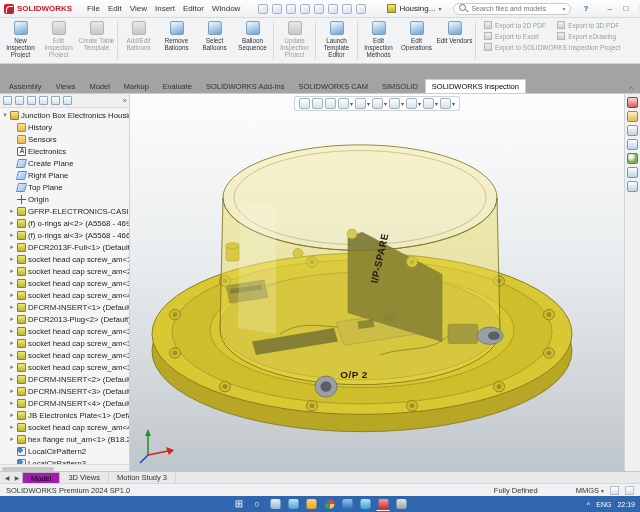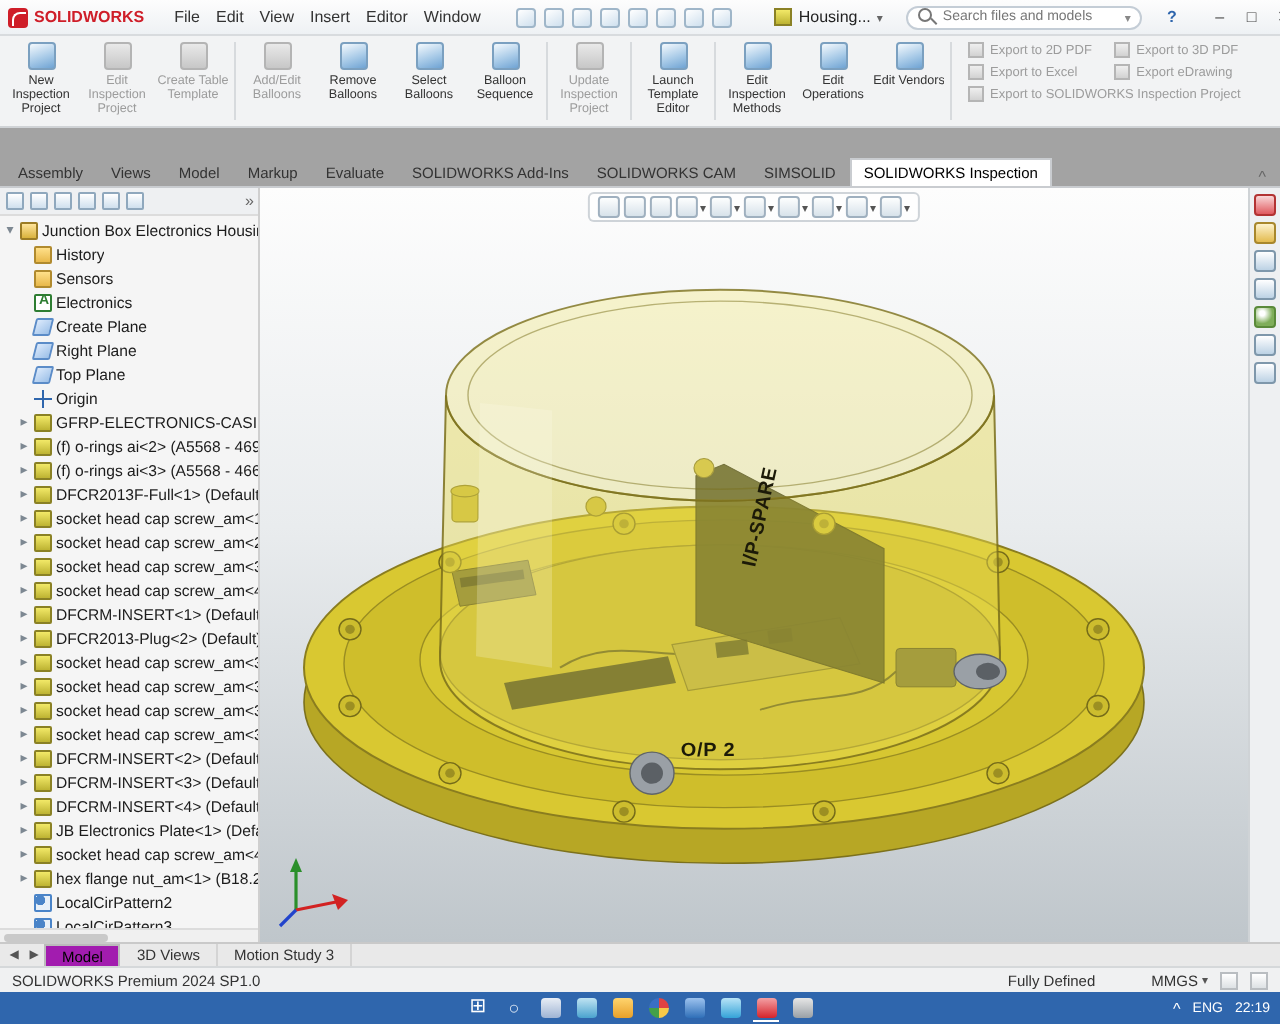--- a/index.html
+++ b/index.html
@@ -121,21 +121,21 @@
 
 
 .doctabs{height:12px;flex:0 0 auto;background:#e9e9e9;border-top:1px solid #c9c9c9;display:flex;align-items:stretch;padding-left:2px}
 .dnav{width:10px;text-align:center;font-size:6px;line-height:12px;color:#555}
 .dnav-l::before{content:"◀"}
 .dnav-r::before{content:"▶"}
 .dtab{font-size:7.5px;line-height:11px;padding:0 8px;color:#333;border-right:1px solid #d4d4d4}
 .dtab.act{background:#a21caf;color:#000;border:1px solid #bbb;border-bottom:none}
 .statusbar{height:13px;flex:0 0 auto;background:#f0f1f2;border-top:1px solid #d5d8da;display:flex;align-items:center;gap:6px;padding:0 6px;font-size:7.5px;color:#333}
 .sspacer{flex:1}
-.sb-state{margin-right:22px}
+.sb-state{margin-right:32px}
 .sb-units{display:flex;align-items:center;gap:2px}
 .sb-units .caret{font-size:6px}
 .sbicon{width:9px;height:9px;border:1px solid #b9bdc1;background:linear-gradient(#fff,#dde1e4)}
 .taskbar{height:16px;flex:0 0 auto;background:var(--taskbar-blue);position:relative;display:flex;align-items:center;padding:0 5px;color:#fff}
 .tbicons{position:absolute;left:50%;top:0;height:16px;transform:translateX(-50%);display:flex;gap:5px;align-items:center}
 .tbbtn{width:13px;height:13px;display:flex;align-items:center;justify-content:center}
 .tbbtn::before{content:"";display:block;width:10px;height:10px;border-radius:2px;background:linear-gradient(#e8edf5,#9fb4d4)}
 .tb-0::before{content:"⊞";width:auto;height:auto;background:none;color:#fff;font-size:10px;line-height:10px}
 .tb-1::before{content:"○";width:auto;height:auto;background:none;color:#eaf0f8;font-size:9px;line-height:10px}
 .tb-3::before{background:linear-gradient(#bfe3f2,#4aa3cf)}

